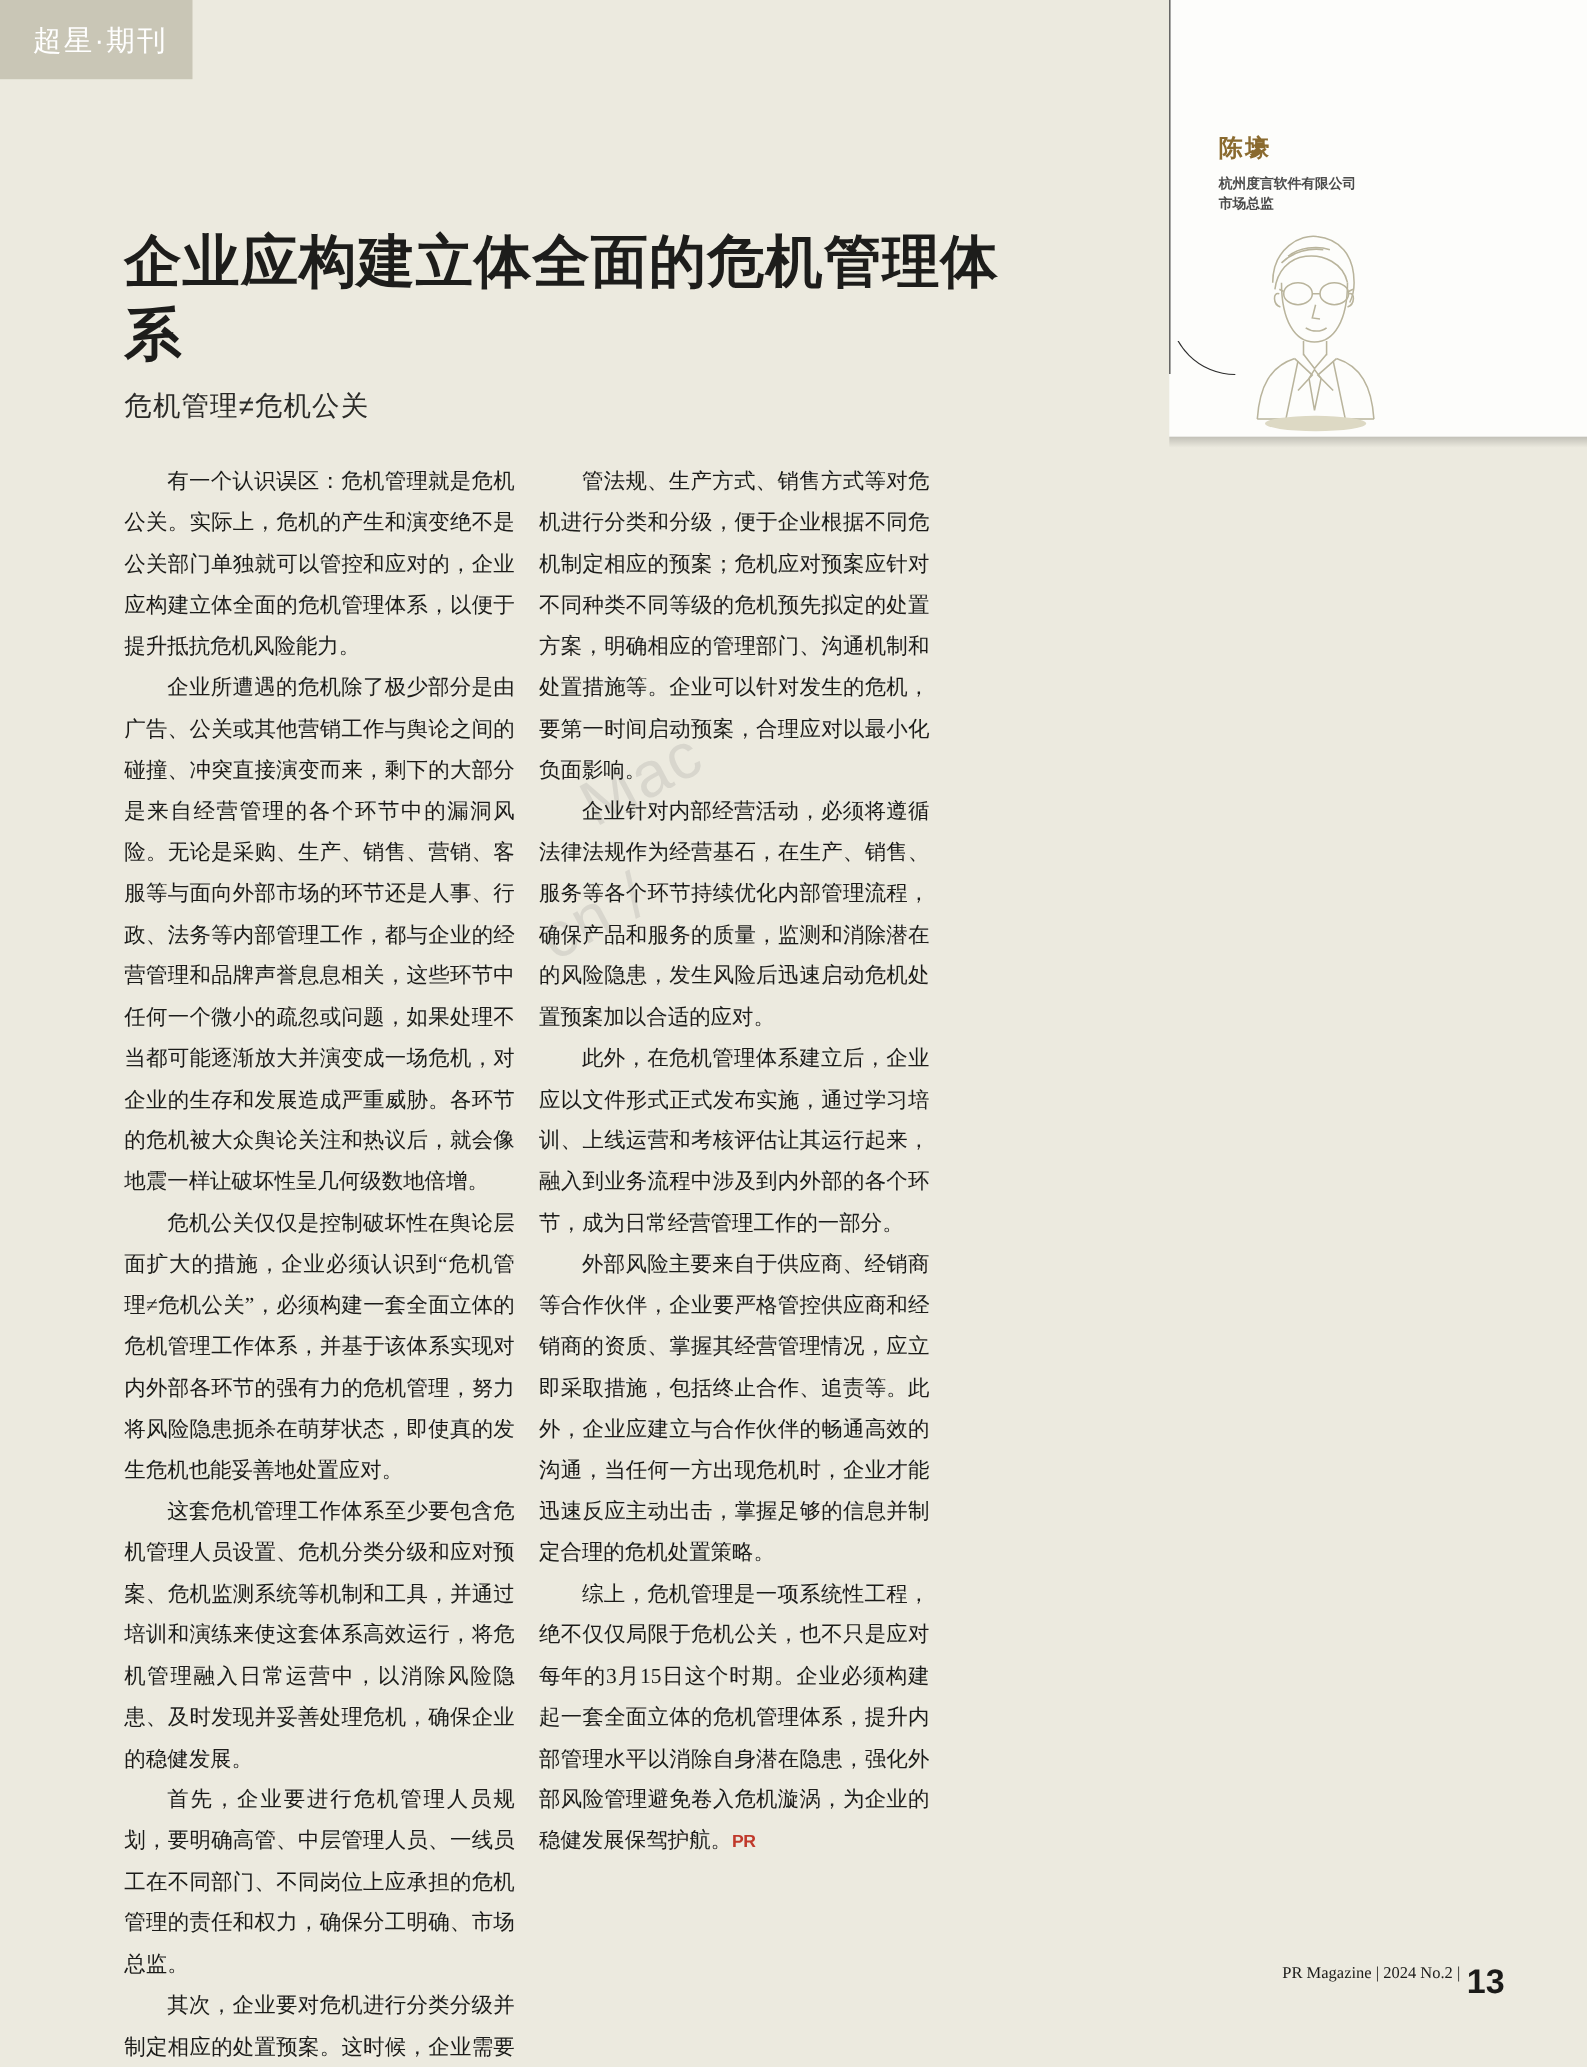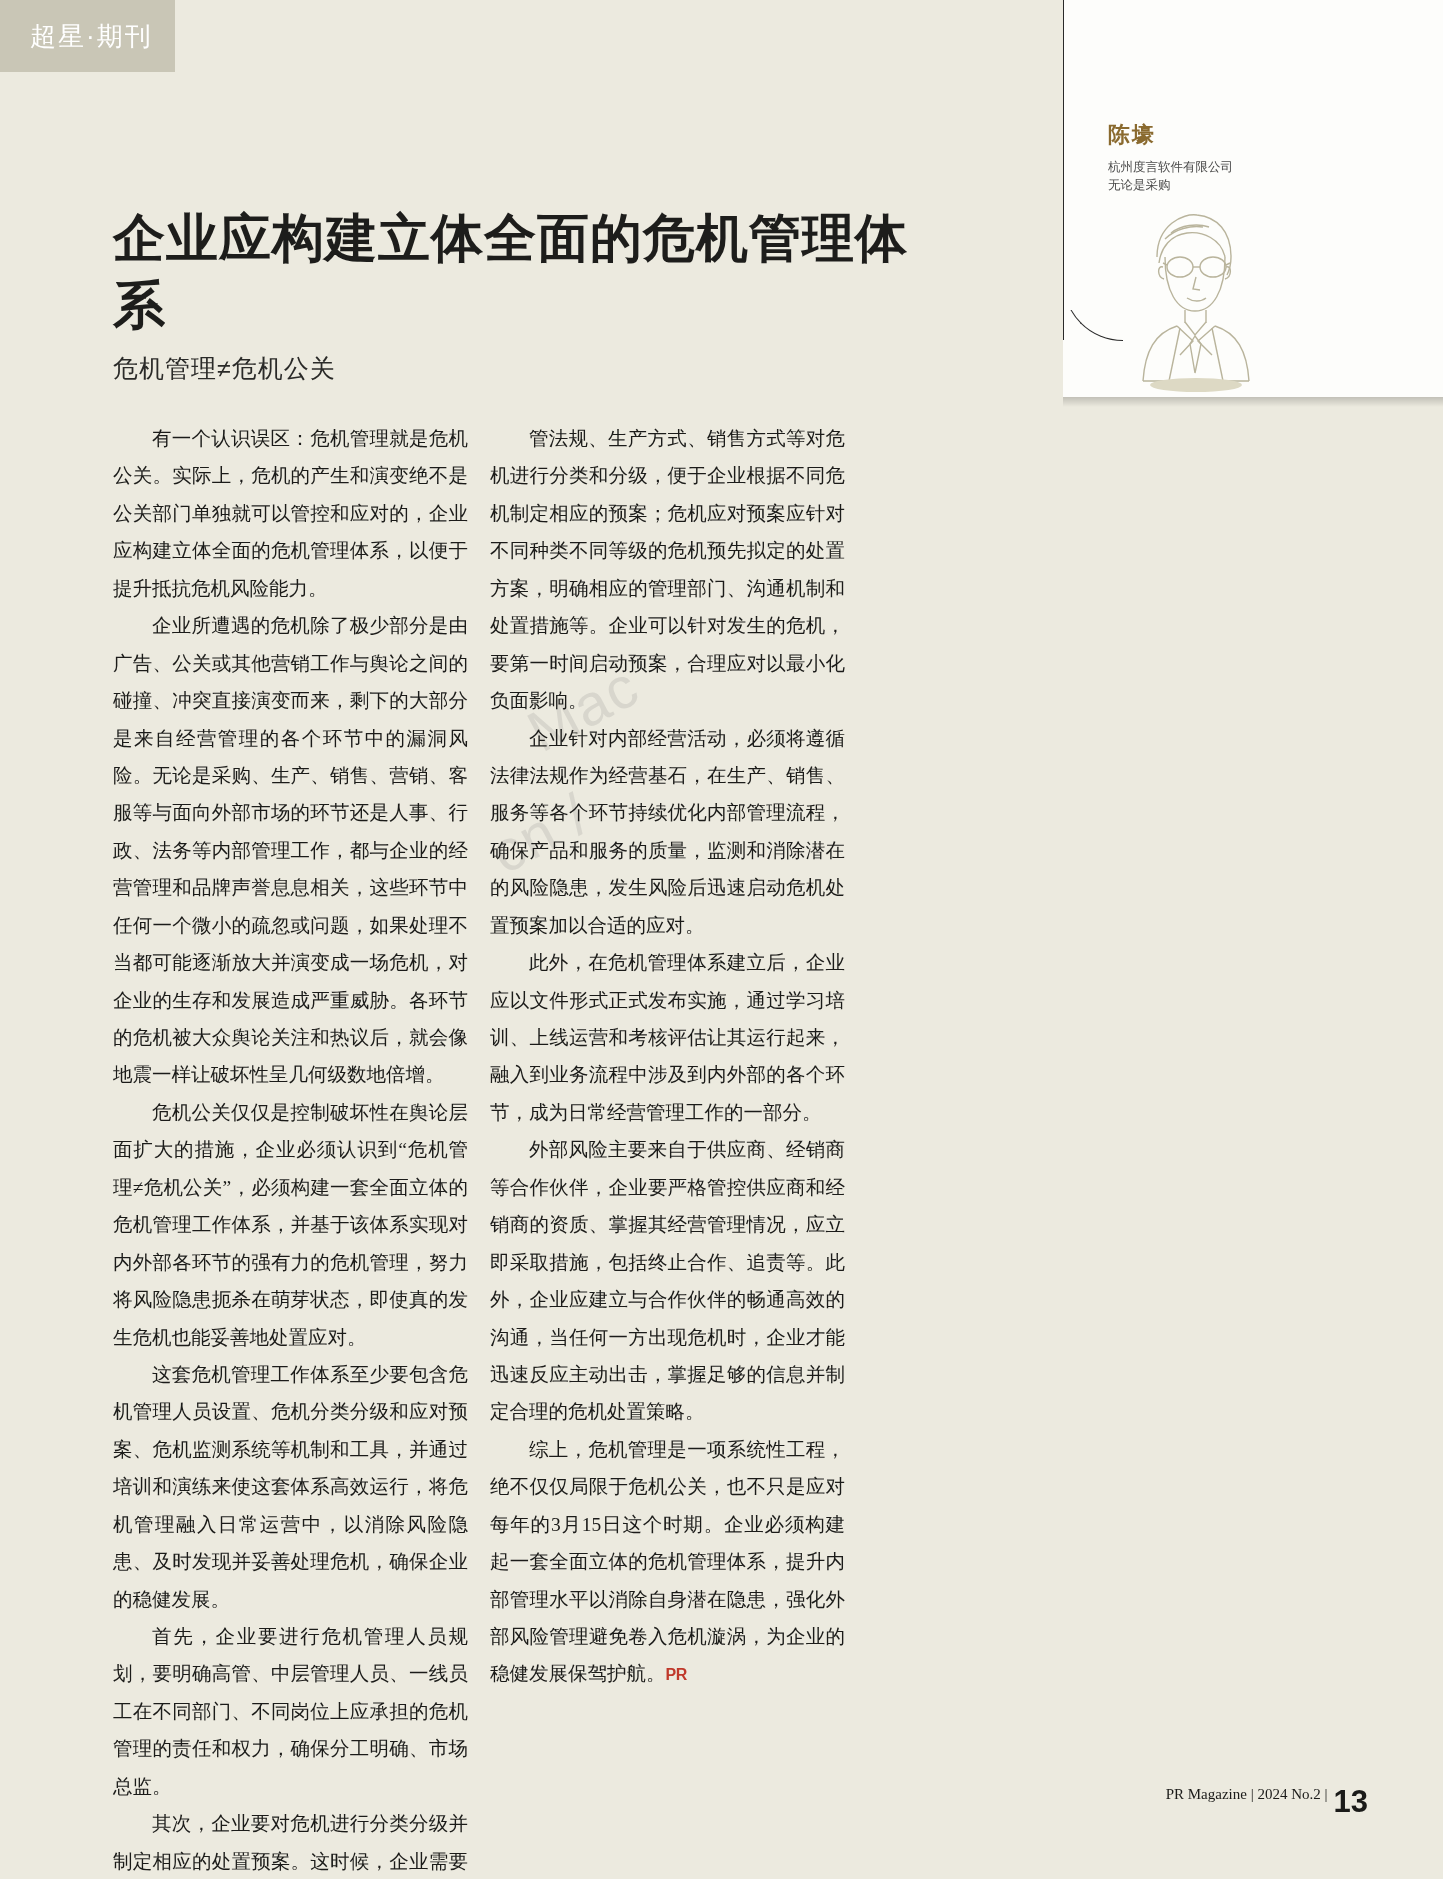--- a/index.html
+++ b/index.html
@@ -98,20 +98,21 @@
     font-weight: bold;
     color: #8a6a2f;
     letter-spacing: 2px;
     margin-bottom: 8px;
   }
   .author-org {
     font-family: "Liberation Sans", sans-serif;
     font-size: 12.5px;
     color: #4a4a4a;
     line-height: 1.45;
+    font-weight: bold;
   }
 
   
   .portrait {
     position: absolute;
     left: 1105px;
     top: 195px;
     width: 180px;
     height: 200px;
   }
@@ -218,21 +219,21 @@
   <div class="panel-divider"></div>
   <div class="panel-curve"></div>
 
   <div class="masthead">
     <span class="masthead-text">超星·期刊</span>
   </div>
 
   <div class="author-block">
     <div class="author-name">陈壕</div>
     <div class="author-org">杭州度言软件有限公司</div>
-    <div class="author-org">无论是采购</div>
+    <div class="author-org">市场总监</div>
   </div>
 
   <div class="portrait">
     <svg width="180" height="200" viewBox="0 0 180 200">
       <g fill="none" stroke="#b9b49c" stroke-width="1.4">
 
         <path d="M52 62 C52 30, 78 18, 92 20 C112 22, 126 36, 126 62 C126 70,124 76,122 80"></path>
         <path d="M54 68 C56 52, 66 40, 82 38 C98 36, 116 44, 120 62"></path>
         <path d="M60 44 C70 34, 86 30, 98 32"></path>
         <path d="M66 38 C76 30, 92 28, 104 32"></path>

